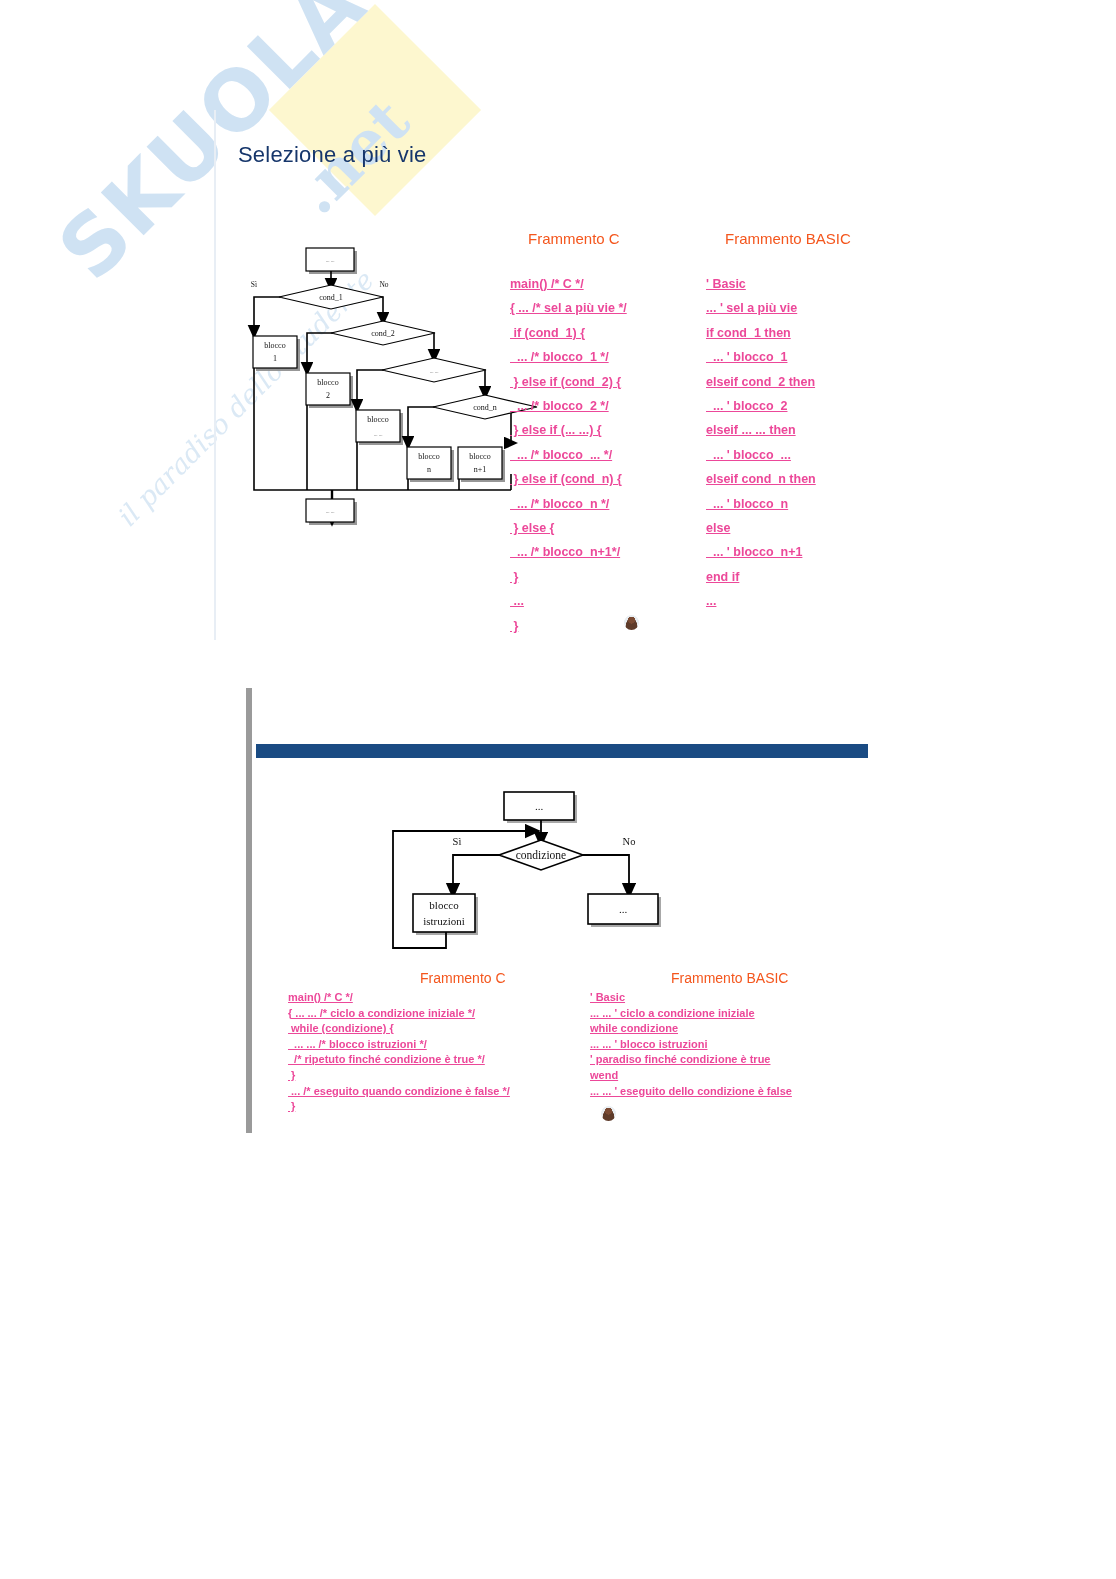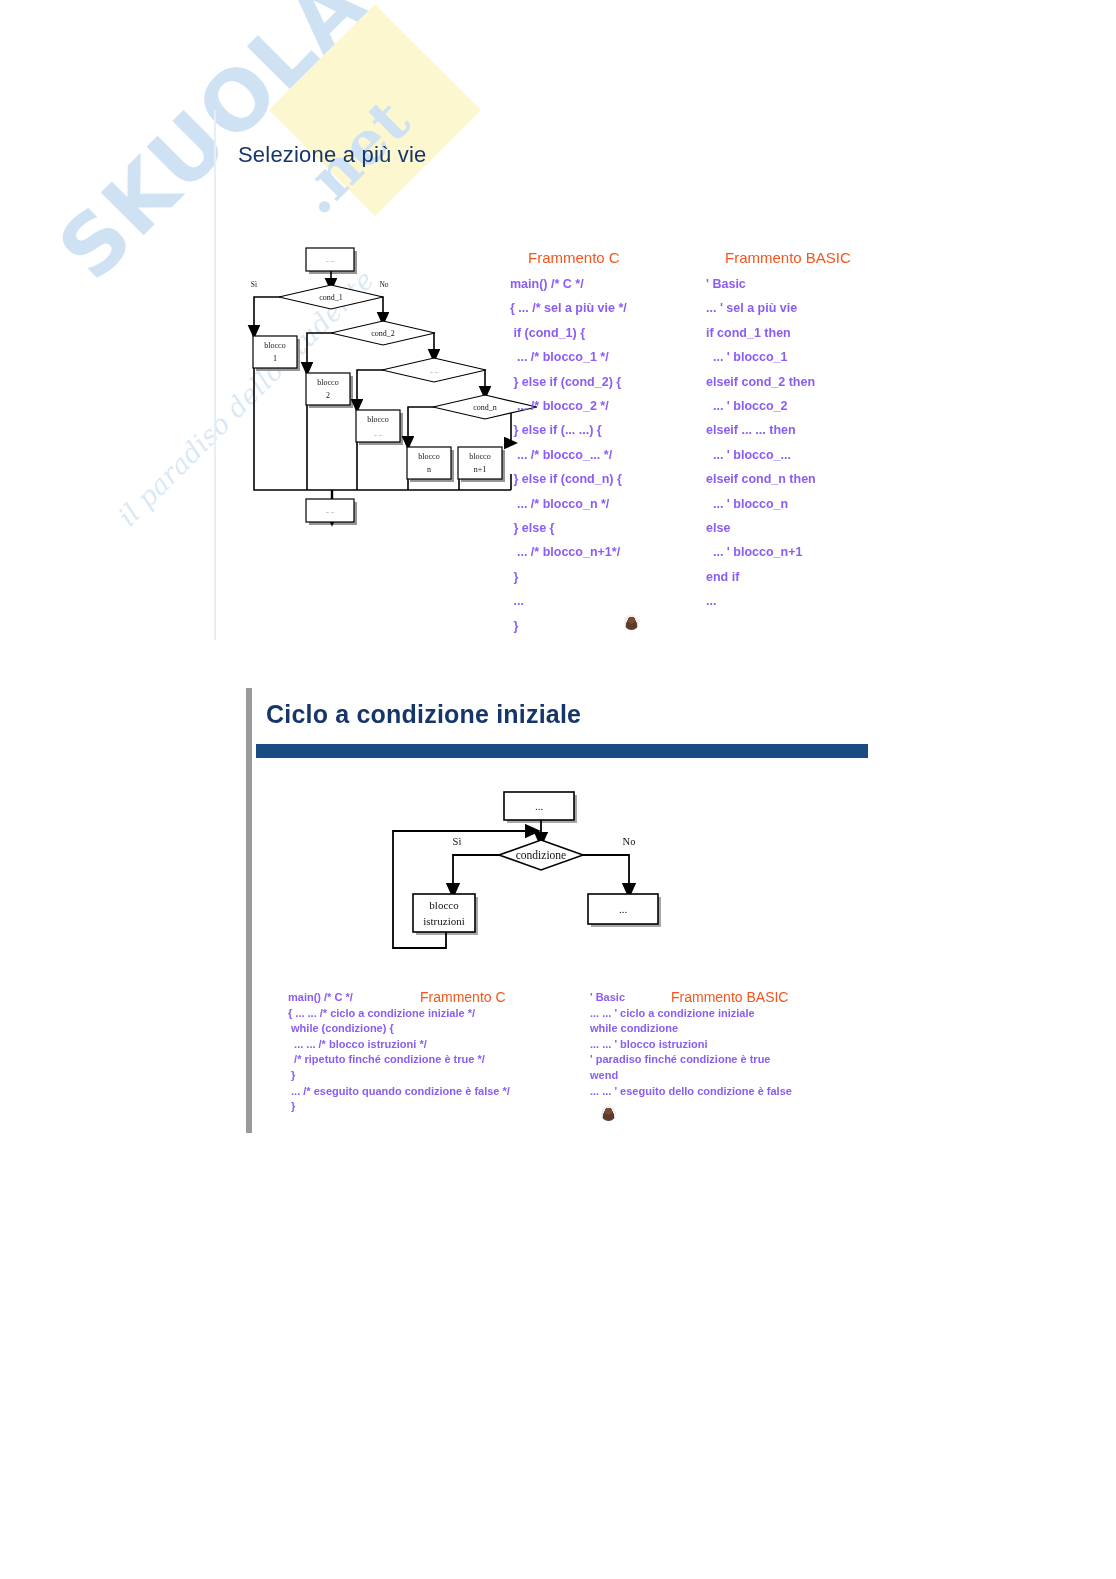--- a/index.html
+++ b/index.html
@@ -109,27 +109,27 @@
     width: 612px; height: 14px;
     background: #1a4b83;
   }
 
   
   .frag-head {
     position: absolute;
     color: #f4561d;
     font-size: 15px;
     white-space: nowrap;
-    margin-top: 19px;
   }
   .code-block {
     position: absolute;
-    color: #8b5cf6;
+    color: #ec4899;
     font-weight: bold;
     white-space: pre;
+    text-decoration: underline;
   }
   .code-line { white-space: pre; }
 
   #frag-c-head-1     { left: 314px; top: 120px; }
   #frag-basic-head-1 { left: 511px; top: 120px; }
   #frag-c-code-1     { left: 296px; top: 162px; font-size: 12.5px; line-height: 24.4px; }
   #frag-basic-code-1 { left: 492px; top: 162px; font-size: 12.5px; line-height: 24.4px; }
 
   #frag-c-head-2     { left: 174px; top: 282px; font-size: 14px; }
   #frag-basic-head-2 { left: 425px; top: 282px; font-size: 14px; }
@@ -267,21 +267,20 @@
 
   <div class="code-block" id="frag-c-code-1"><div class="code-line">main() /* C */</div><div class="code-line">{ ... /* sel a più vie */</div><div class="code-line"> if (cond_1) {</div><div class="code-line">  ... /* blocco_1 */</div><div class="code-line"> } else if (cond_2) {</div><div class="code-line">  ... /* blocco_2 */</div><div class="code-line"> } else if (... ...) {</div><div class="code-line">  ... /* blocco_... */</div><div class="code-line"> } else if (cond_n) {</div><div class="code-line">  ... /* blocco_n */</div><div class="code-line"> } else {</div><div class="code-line">  ... /* blocco_n+1*/</div><div class="code-line"> }</div><div class="code-line"> ...</div><div class="code-line"> }</div></div>
   <div class="code-block" id="frag-basic-code-1"><div class="code-line">' Basic</div><div class="code-line">... ' sel a più vie</div><div class="code-line">if cond_1 then</div><div class="code-line">  ... ' blocco_1</div><div class="code-line">elseif cond_2 then</div><div class="code-line">  ... ' blocco_2</div><div class="code-line">elseif ... ... then</div><div class="code-line">  ... ' blocco_...</div><div class="code-line">elseif cond_n then</div><div class="code-line">  ... ' blocco_n</div><div class="code-line">else</div><div class="code-line">  ... ' blocco_n+1</div><div class="code-line">end if</div><div class="code-line">...</div></div>
 
   <div class="avatar" id="avatar-1"></div>
 </div>
 
 <div class="slide" id="slide-2">
   <div class="slide-edge-2"></div>
 
-  <div class="title-2">Ciclo a condizione iniziale</div>
   <div class="title-rule"></div>
 
   <div class="fc" id="flow-2">
     <svg width="300" height="180" viewBox="0 0 300 180">
       <defs>
         <marker id="ah2" markerWidth="9" markerHeight="9" refX="4.5" refY="4" orient="auto">
           <path d="M0,0 L9,4 L0,8 z" fill="#000"></path>
         </marker>
       </defs>
 

